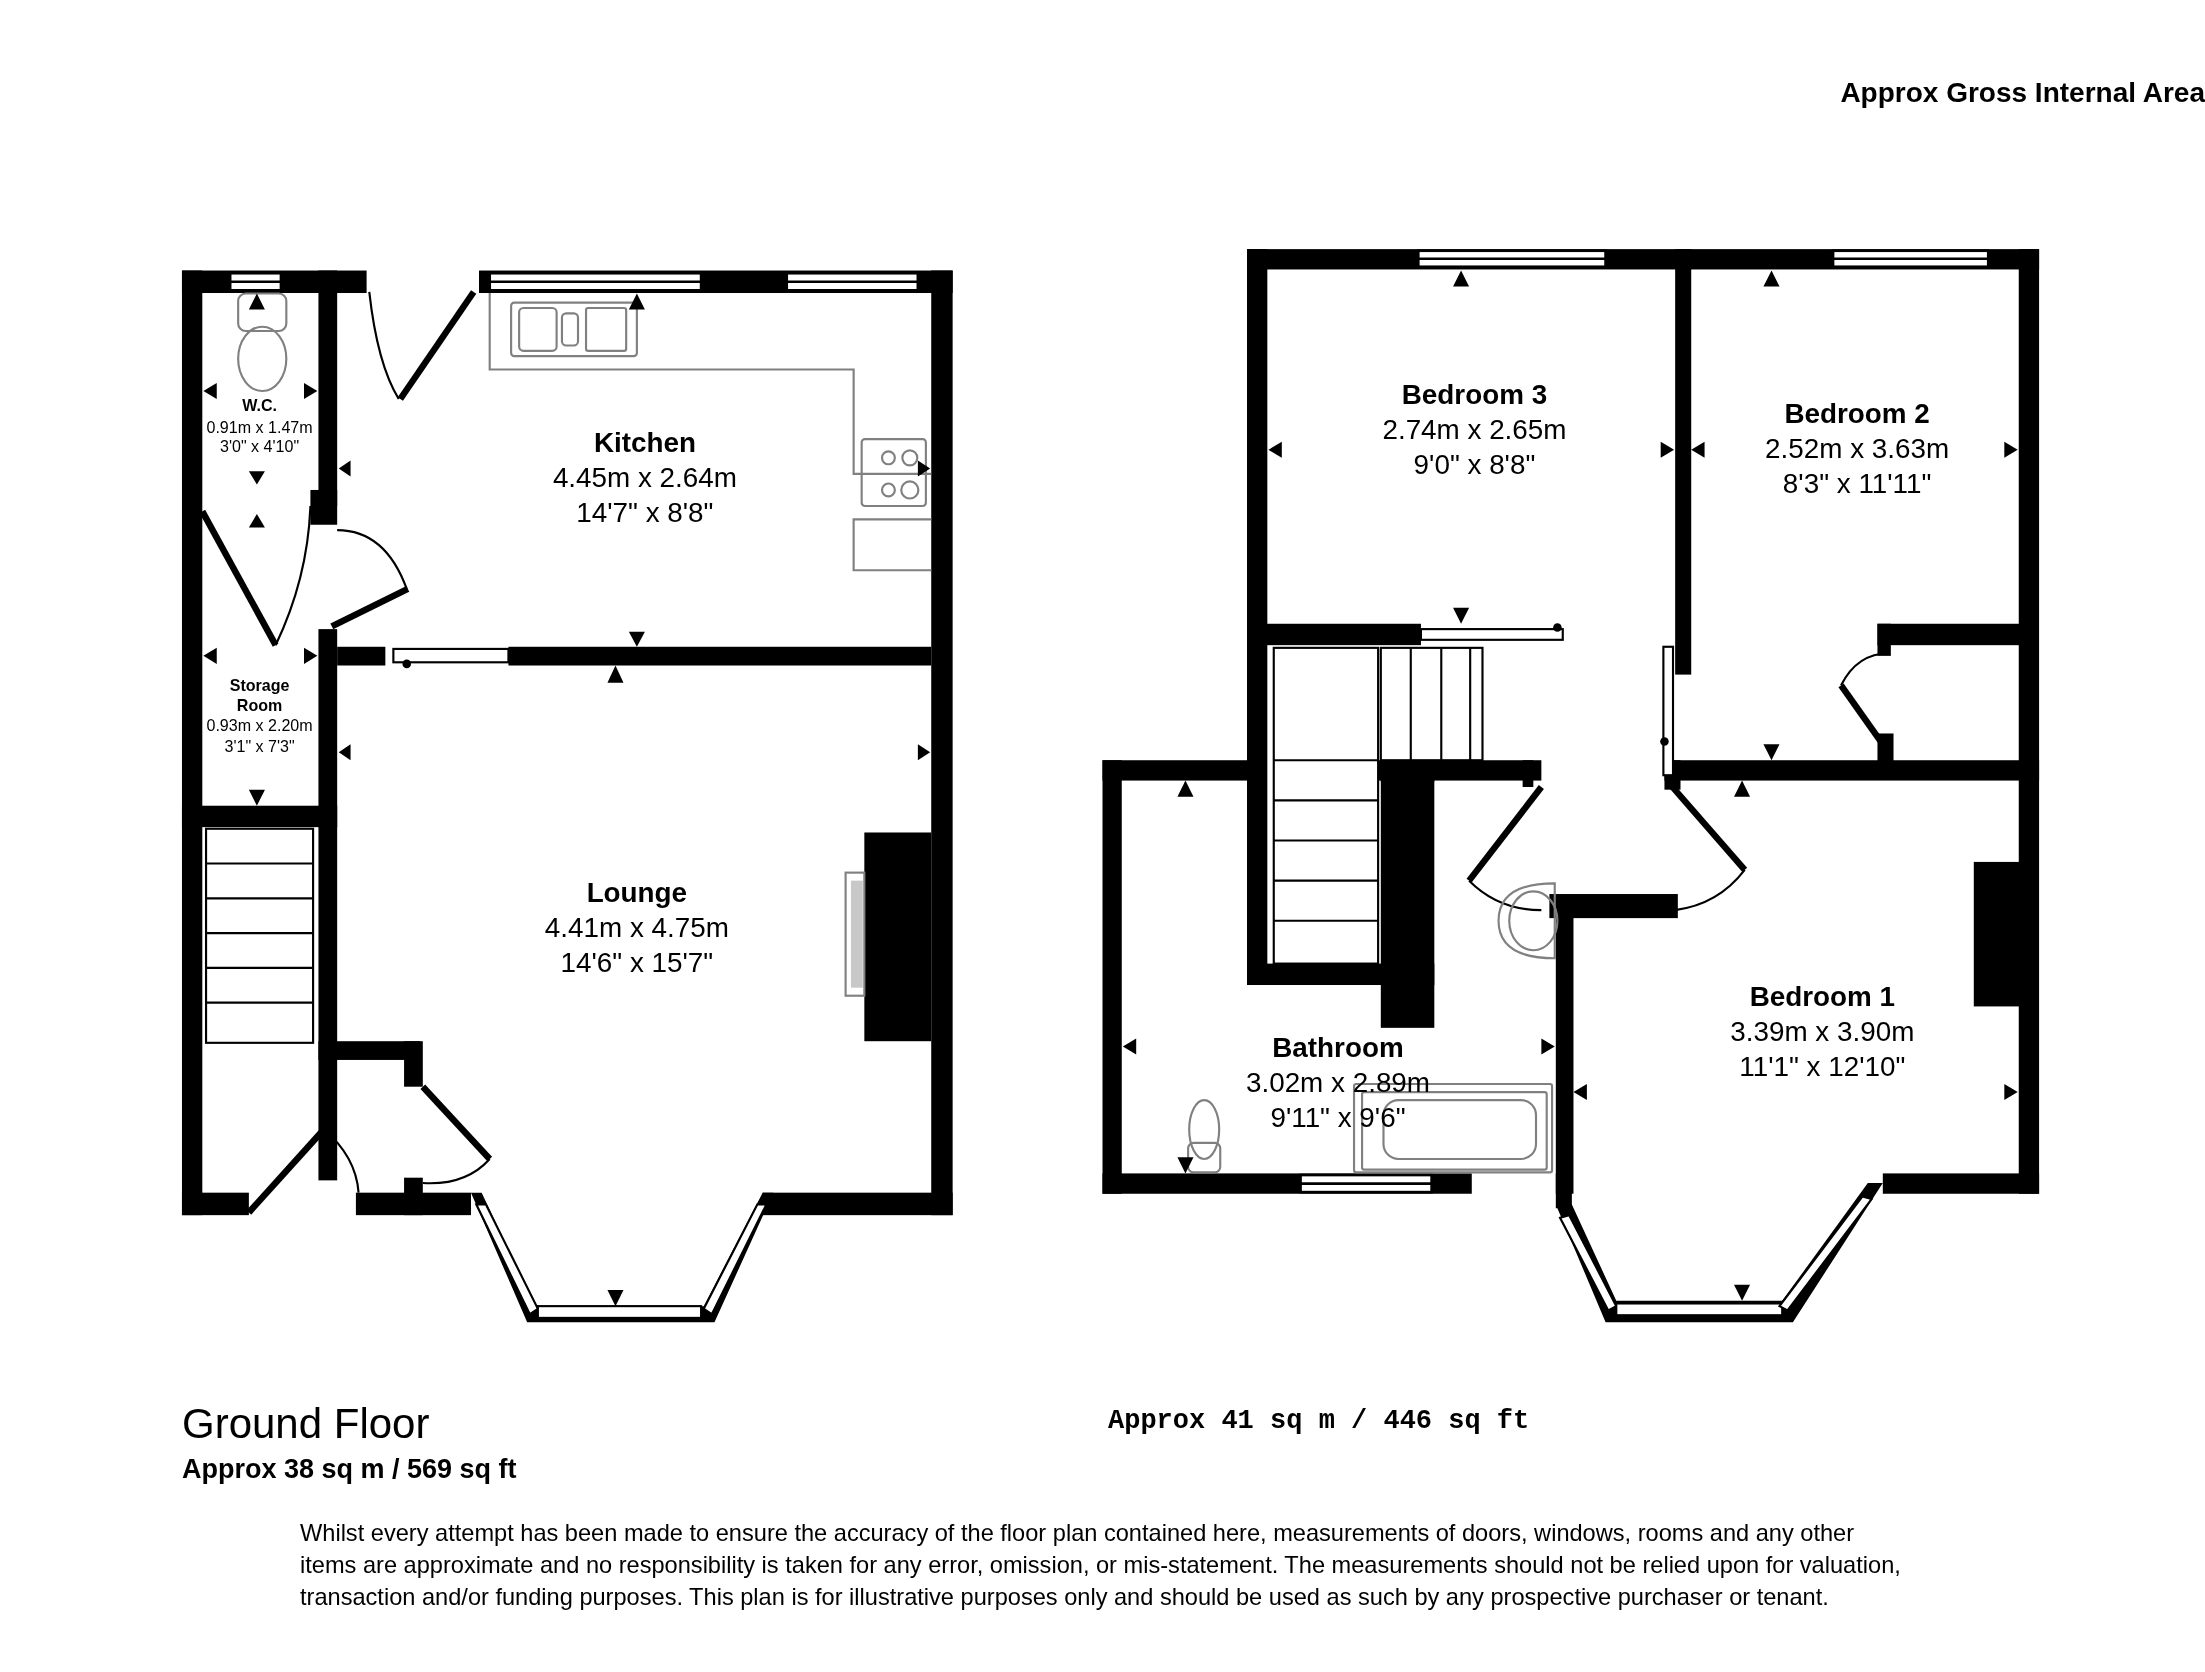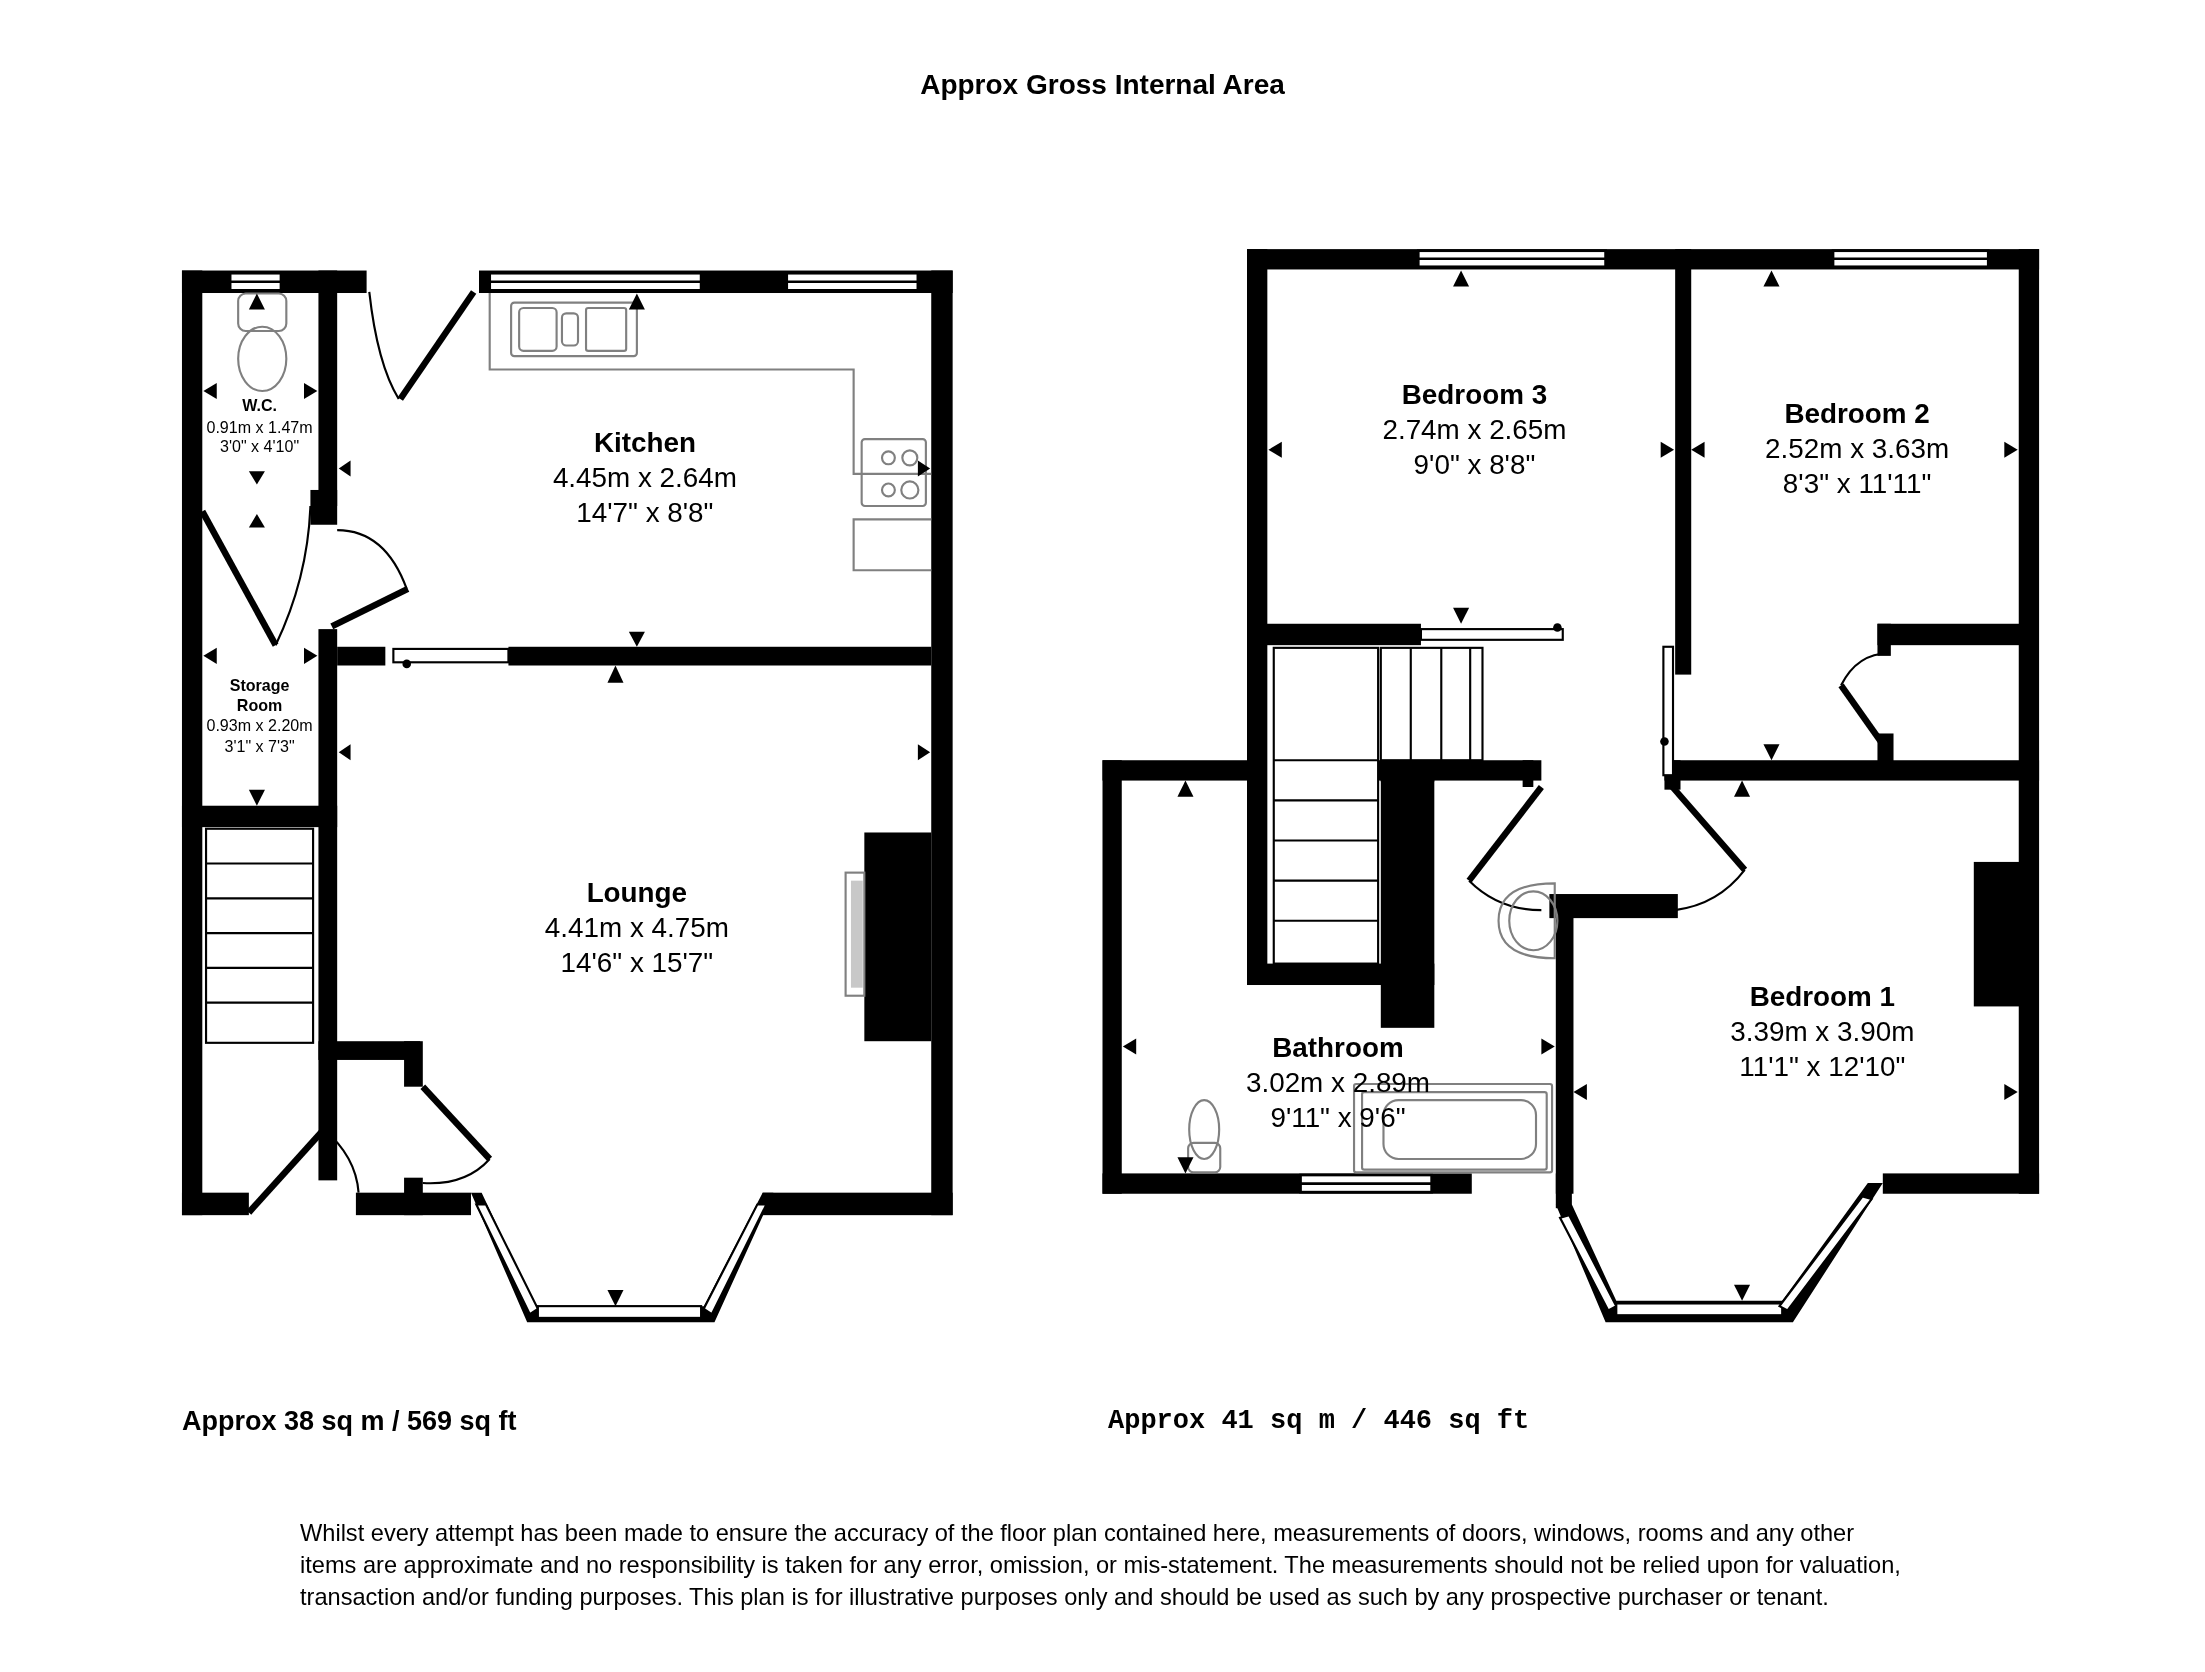--- a/index.html
+++ b/index.html
@@ -1,19 +1,19 @@
 <!DOCTYPE html>
 <html style="font-size:8.6px"><head>
   <meta charset="utf-8">
   <style>
     html, body { margin: 0; padding: 0; background: #ffffff; }
     body { width: 2205px; height: 1673px; position: relative; overflow: hidden;
            font-family: "Liberation Sans", sans-serif; color: #000; }
     .abs { position: absolute; }
-    .hdr { left: 0; width: 2205px; text-align: center; font-weight: bold; font-size: 28px; line-height: 33px; top: 68px; }
+    .hdr { left: 0; width: 2205px; text-align: right; font-weight: bold; font-size: 28px; line-height: 33px; top: 76px; }
     svg.plan { position: absolute; left: 0; top: 0; }
     .room-name { font-family: "Liberation Sans", sans-serif; font-weight: bold; }
     .room-dim { font-family: "Liberation Sans", sans-serif; }
     .floor-title { font-size: 42px; line-height: 48px; }
     .floor-area { font-size: 27px; font-weight: bold; line-height: 32px; }
     .disclaimer { left: 300px; width: 1616px; top: 1517px; font-size: 23.6px; line-height: 32px; }
   </style>
 </head>
 <body>
 
@@ -316,20 +316,21 @@
     </g>
     <g>
       <text x="2500" y="1975" text-anchor="middle" font-size="52" class="room-name">Bathroom</text>
       <text x="2500" y="2040" text-anchor="middle" font-size="52" class="room-dim">3.02m x 2.89m</text>
       <text x="2500" y="2105" text-anchor="middle" font-size="52" class="room-dim">9'11" x 9'6"</text>
     </g>
   </g>
 </svg>
 
 <div class="abs" style="left:182px; top:1400px;">
+  <div class="floor-title">Ground Floor</div>
   <div class="floor-area" style="margin-top:5.4px;">Approx 38 sq m / 569 sq ft</div>
 </div>
 <div class="abs" style="left:1108px; top:1400px;">
   <div class="floor-area" style="margin-top:5.4px;font-family:Liberation Mono, monospace;">Approx 41 sq m / 446 sq ft</div>
 </div>
 
 <div class="abs disclaimer">Whilst every attempt has been made to ensure the accuracy of the floor plan contained here, measurements of doors, windows, rooms and any other items are approximate and no responsibility is taken for any error, omission, or mis-statement. The measurements should not be relied upon for valuation, transaction and/or funding purposes. This plan is for illustrative purposes only and should be used as such by any prospective purchaser or tenant.</div>
 
 
 </body></html>

